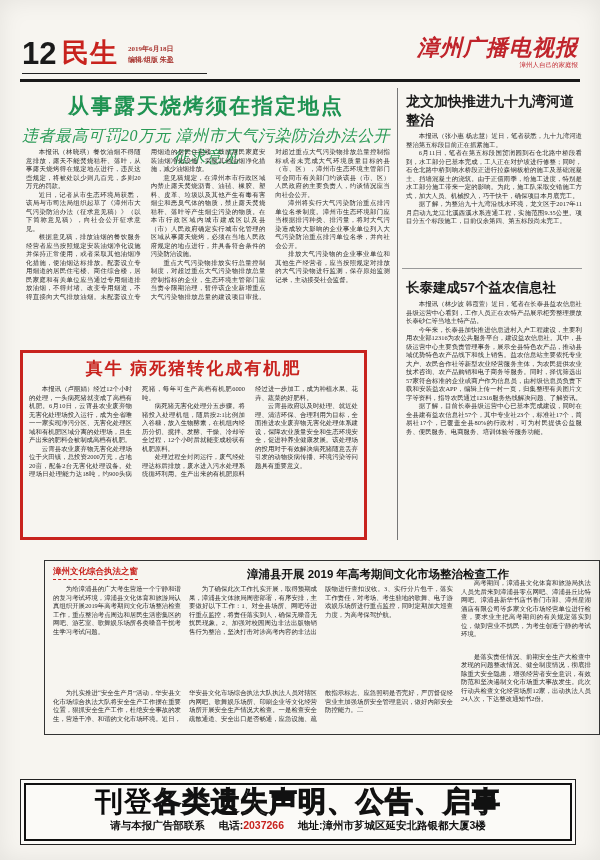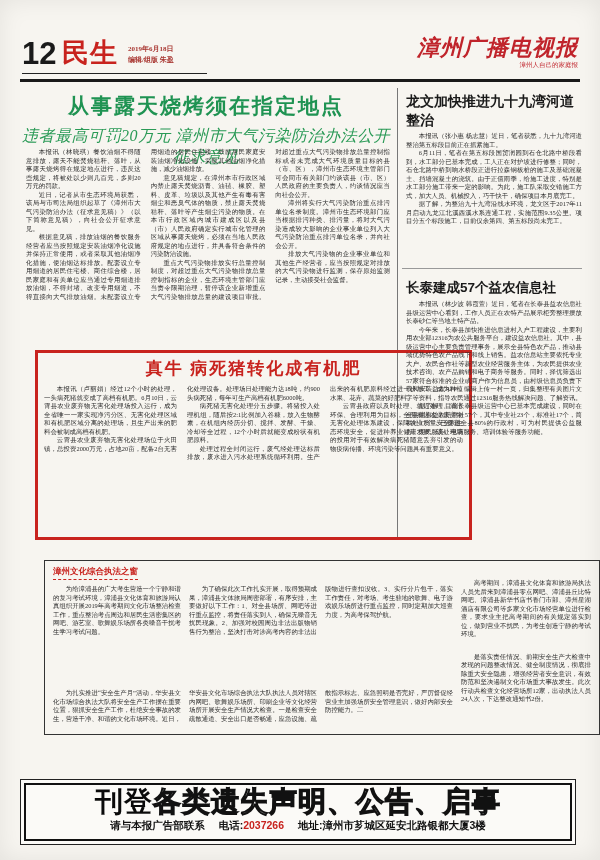--- a/index.html
+++ b/index.html
@@ -32,21 +32,21 @@
                    font-family:"Liberation Sans",sans-serif; font-size:21px; font-weight:900;
                    color:#1f9352; letter-spacing:2px; }
   .lead-subhead { position:absolute; left:22px; top:126px; width:368px; text-align:center;
                   font-size:16px; color:#2a9a56; font-style:italic; letter-spacing:0.5px; }
   .lead-body { position:absolute; left:26px; top:148px; width:364px; height:196px; }
 
   
   .vdivider { position:absolute; left:397px; top:88px; width:1px; height:452px; background:#777; }
 
   
-  .red-box { position:absolute; left:35px; top:350px; width:437px; height:190px;
+  .red-box { position:absolute; left:20px; top:350px; width:347px; height:190px;
              border:3px solid #c8231e; }
   .organic-headline { margin-top:4px; text-align:center; font-family:"Liberation Sans",sans-serif;
                       font-size:17px; font-weight:900; color:#c8231e; letter-spacing:2px; }
   .organic-body { margin:5px 6px 0 6px; height:150px; }
 
   
   .r-headline { position:absolute; left:406px; width:176px; font-family:"Liberation Sans",sans-serif;
                 font-weight:900; color:#1a1a1a; }
   .r1-h { top:92px; font-size:14px; line-height:1.35; }
   .r1-b { position:absolute; left:406px; top:132px; width:176px; height:128px; }
@@ -143,20 +143,21 @@
     <div class="r-headline r2-h">长泰建成57个益农信息社</div>
     <div class="r2-b body-text">
       <p>本报讯（林少波 韩霞萱）近日，笔者在长泰县益农信息社县级运营中心看到，工作人员正在农特产品展示柜旁整理摆放长泰砂仁等当地土特产品。</p>
       <p>今年来，长泰县加快推进信息进村入户工程建设，主要利用农业部12316为农公共服务平台，建设益农信息社。其中，县级运营中心主要负责管理事务，展示全县特色农产品，推动县域优势特色农产品线下和线上销售。益农信息站主要依托专业大户、农民合作社等新型农业经营服务主体，为农民提供农业技术咨询、农产品购销和电子商务等服务。同时，择优筛选出57家符合标准的企业或商户作为信息员，由村级信息员负责下载和安装益农APP，编辑上传一村一页，归集整理有关图片文字等资料，指导农民通过12316服务热线解决问题、了解资讯。</p>
       <p>据了解，目前长泰县级运营中心已基本完成建设，同时在全县建有益农信息社57个，其中专业社23个，标准社17个，简易社17个，已覆盖全县80%的行政村，可为村民提供公益服务、便民服务、电商服务、培训体验等服务功能。</p>
     </div>
   </div>
 
   <div class="culture-box">
     <div class="cb-label">漳州文化综合执法之窗</div>
+    <div class="cb-h1">漳浦县开展 2019 年高考期间文化市场整治检查工作</div>
     <div class="cb-b1 body-text">
       <p>为给漳浦县的广大考生营造一个宁静和谐的复习考试环境，漳浦县文化体育和旅游局认真组织开展2019年高考期间文化市场整治检查工作，重点整治考点周边和居民生活密集区的网吧、游艺室、歌舞娱乐场所各类噪音干扰考生学习考试问题。</p>
       <p>为了确保此次工作扎实开展，取得预期成果，漳浦县文体旅局周密部署，有序安排，主要做好以下工作：1、对全县场所、网吧等进行重点监控，将责任落实到人，确保无噪音无扰民现象。2、加强对校园周边非法出版物销售行为整治，坚决打击对涉高考内容的非法出版物进行查扣没收。3、实行分片包干，落实工作责任，对考场、考生驻地的歌舞、电子游戏娱乐场所进行重点监控，同时定期加大巡查力度，为高考保驾护航。</p>
     </div>
     <div class="cb-b2 body-text">
       <p>为扎实推进“安全生产月”活动，华安县文化市场综合执法大队将安全生产工作摆在重要位置，狠抓安全生产工作，杜绝安全事故的发生，营造干净、和谐的文化市场环境。近日，华安县文化市场综合执法大队执法人员对辖区内网吧、歌舞娱乐场所、印刷企业等文化经营场所开展安全生产情况大检查。一是检查安全疏散通道、安全出口是否畅通，应急设施、疏散指示标志、应急照明是否完好，严厉督促经营业主加强场所安全管理意识，做好内部安全防控能力。二</p>
     </div>
     <div class="cb-side body-text">
       <p>高考期间，漳浦县文化体育和旅游局执法人员先后来到漳浦县零点网吧、漳浦县丘比特网吧、漳浦县新华书店书香门市部、漳州星湖酒店有限公司等多家文化市场经营单位进行检查，要求业主把高考期间的有关规定落实到位，做到营业不扰民，为考生创造宁静的考试环境。</p>
       <p>是落实责任情况、前期安全生产大检查中发现的问题整改情况、健全制度情况，彻底排除重大安全隐患，增强经营者安全意识，有效防范和坚决遏制文化市场重大事故发生。此次行动共检查文化经营场所12家，出动执法人员24人次，下达整改通知书2份。</p>

